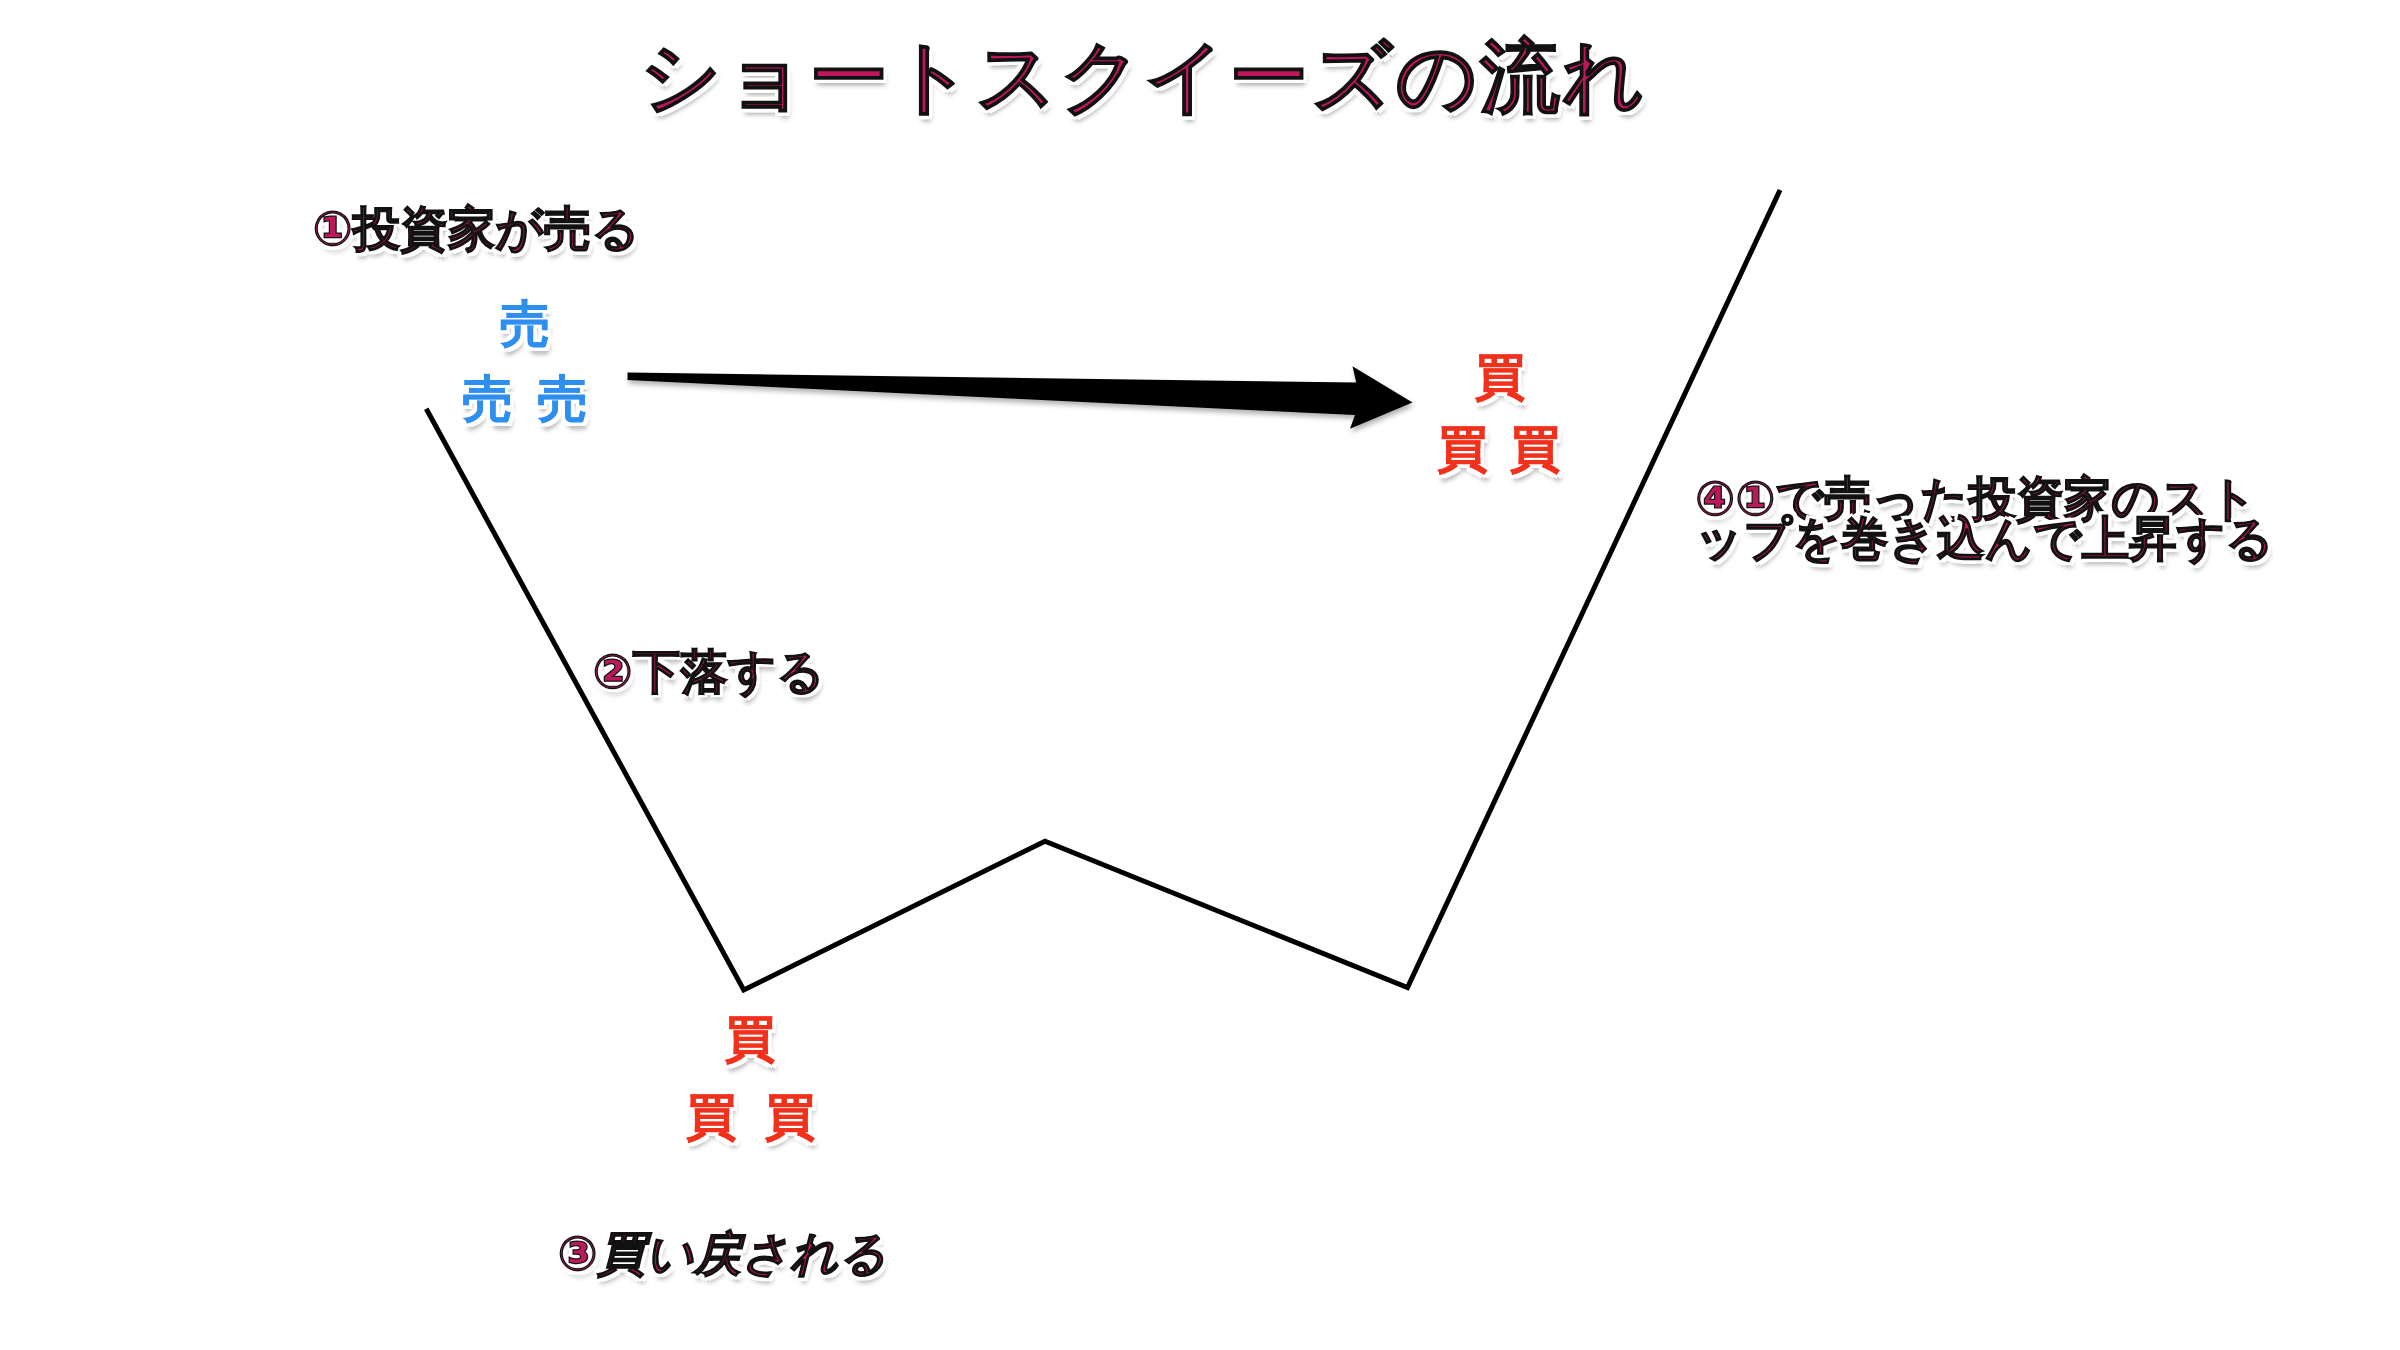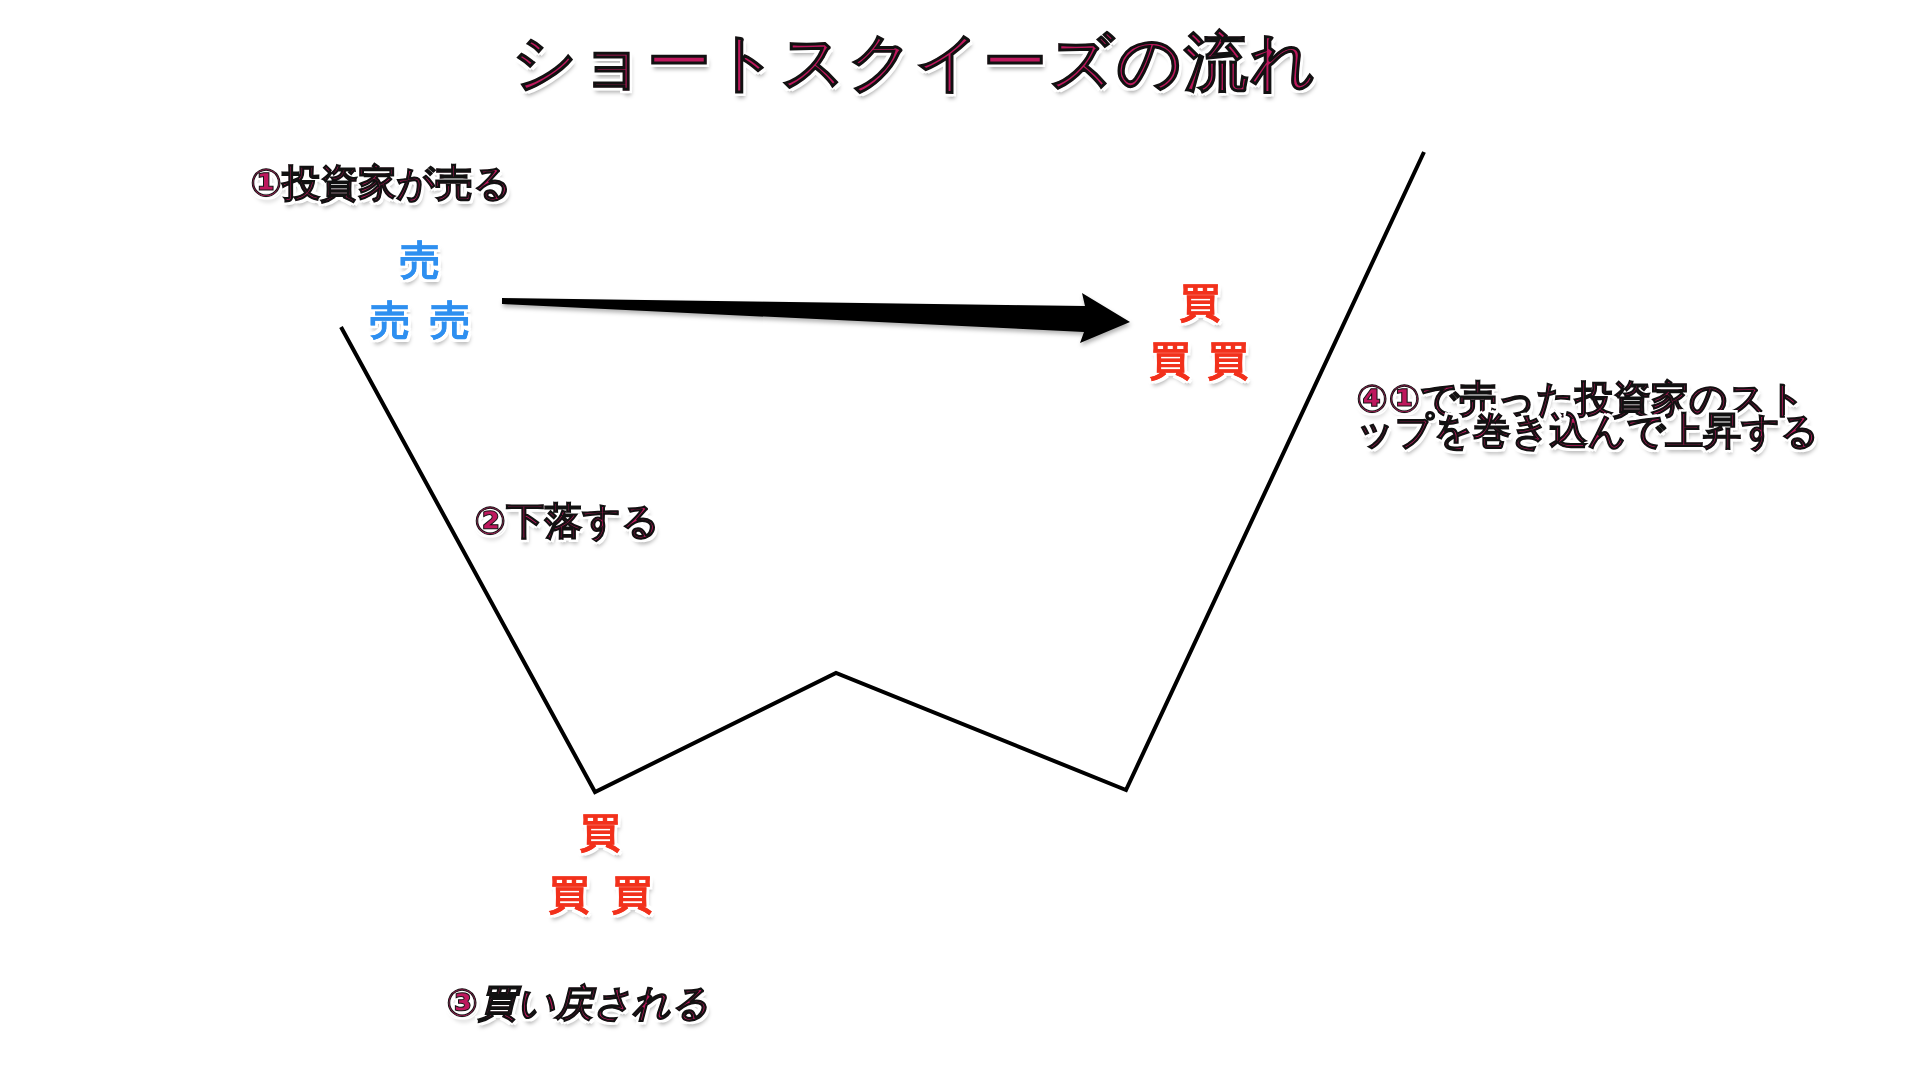--- a/index.html
+++ b/index.html
@@ -27,21 +27,21 @@
   <defs>
     <filter id="shadow" x="-5%" y="-50%" width="110%" height="200%">
       <feDropShadow dx="1" dy="3" stdDeviation="2" flood-color="#000" flood-opacity="0.3"></feDropShadow>
     </filter>
   </defs>
 </svg>
 
 <div class="txt black title">ショートスクイーズの流れ</div>
 
 <div class="txt black label" style="left:250px; top:164px;">①投資家が売る</div>
-<div class="txt black label" style="left:474px; top:502px;">②下落する</div>
+<div class="txt black label" style="left:474px; top:518px;">②下落する</div>
 <div class="txt black label" style="left:446px; top:984px;font-style:italic;">③買い戻される</div>
 <div class="txt black label" style="left:1356px; top:344px;margin-top:36px;">④①で売った投資家のスト</div>
 <div class="txt black label" style="left:1356px; top:412px;">ップを巻き込んで上昇する</div>
 
 <div class="cluster">
   <div class="txt glyph" style="left:400px; top:240px; color:#2e8ff0;">売</div>
   <div class="txt glyph" style="left:370px; top:300px; color:#2e8ff0;">売</div>
   <div class="txt glyph" style="left:430px; top:300px; color:#2e8ff0;">売</div>
 </div>
 

